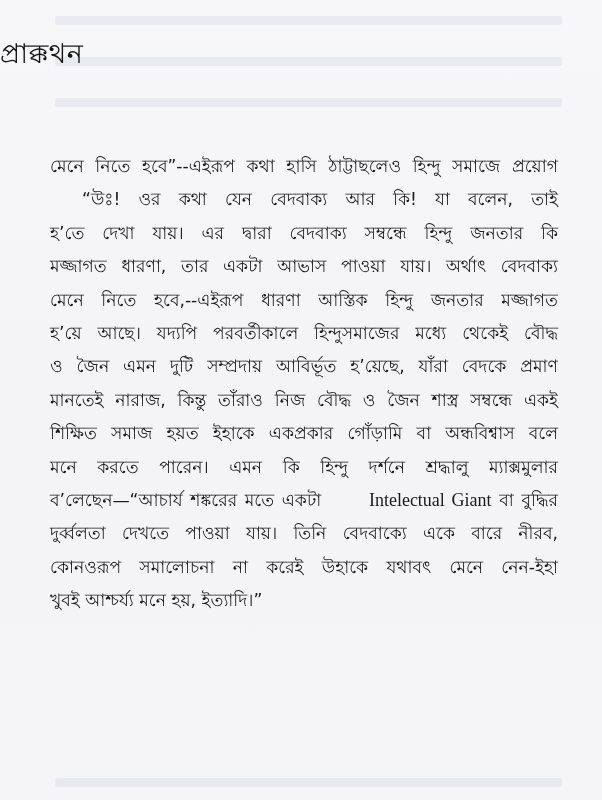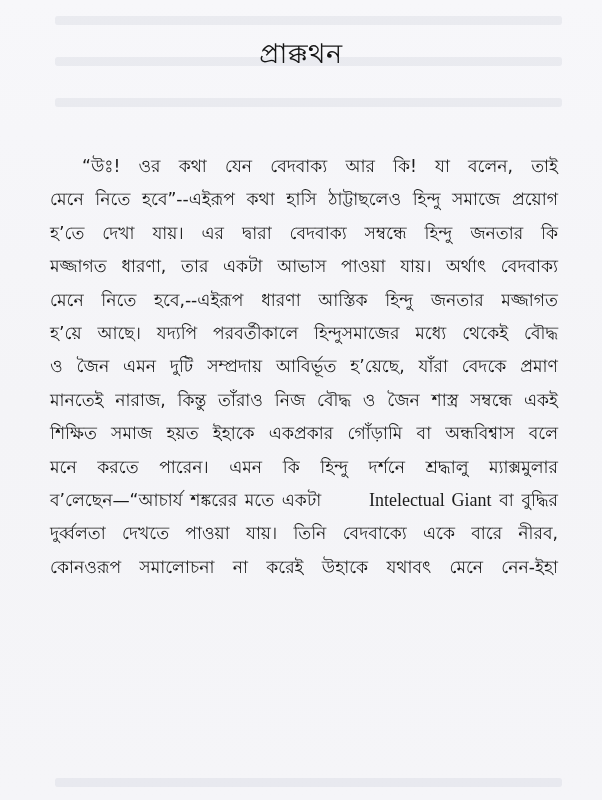--- a/index.html
+++ b/index.html
@@ -14,21 +14,21 @@
     position: absolute; inset: 0;
     background: linear-gradient(180deg, #f7f7fa 0%, #f4f4f7 50%, #f5f5f8 100%);
   }
   .bleed {
     position: absolute; left: 55px; right: 40px;
     height: 9px; border-radius: 3px;
     background: rgba(150,155,175,0.13);
   }
   .title {
     position: absolute; top: 33px; left: 0; width: 602px;
-    text-align: center; font-size: 27px; color: #151515;
+    text-align: left; font-size: 27px; color: #151515;
     letter-spacing: 0.5px;
   }
   .body-text {
     position: absolute; left: 50px; width: 508px; top: 150px;
   }
   .line {
     display: block; height: 33.4px; line-height: 33.4px;
     font-size: 17.2px; white-space: nowrap;
     text-align: justify; text-align-last: justify;
     color: #1a1a1a;
@@ -41,29 +41,30 @@
 <body>
 
 <div class="page">
   <div class="bleed" style="top:16px;"></div>
   <div class="bleed" style="top:57px;"></div>
   <div class="bleed" style="top:98px;"></div>
 
   <div class="title">প্রাক্কথন</div>
 
   <div class="body-text">
+    <span class="line">মেনে নিতে হবে”--এইরূপ কথা হাসি ঠাট্টাছলেও হিন্দু সমাজে প্রয়োগ</span>
     <span class="line indent">“উঃ!  ওর কথা যেন বেদবাক্য আর কি!  যা বলেন,  তাই</span>
-    <span class="line">মেনে নিতে হবে”--এইরূপ কথা হাসি ঠাট্টাছলেও হিন্দু সমাজে প্রয়োগ</span>
     <span class="line">হ’তে দেখা যায়।  এর দ্বারা বেদবাক্য সম্বন্ধে হিন্দু জনতার কি</span>
     <span class="line">মজ্জাগত ধারণা, তার একটা আভাস পাওয়া যায়।  অর্থাৎ বেদবাক্য</span>
     <span class="line">মেনে নিতে হবে,--এইরূপ ধারণা আস্তিক হিন্দু জনতার মজ্জাগত</span>
     <span class="line">হ’য়ে আছে।  যদ্যপি পরবর্তীকালে হিন্দুসমাজের মধ্যে থেকেই বৌদ্ধ</span>
     <span class="line">ও জৈন এমন দুটি সম্প্রদায় আবির্ভূত হ’য়েছে, যাঁরা বেদকে প্রমাণ</span>
     <span class="line">মানতেই নারাজ, কিন্তু তাঁরাও নিজ বৌদ্ধ ও জৈন শাস্ত্র সম্বন্ধে একই</span>
     <span class="line">শিক্ষিত সমাজ হয়ত ইহাকে একপ্রকার গোঁড়ামি বা অন্ধবিশ্বাস বলে</span>
     <span class="line">মনে করতে পারেন।  এমন কি হিন্দু দর্শনে শ্রদ্ধালু ম্যাক্সমুলার</span>
     <span class="line"><span>ব’লেছেন—“আচার্য শঙ্করের মতে একটা </span><span class="latin">Intelectual Giant</span><span> বা বুদ্ধির</span></span>
     <span class="line">দুর্ব্বলতা দেখতে পাওয়া যায়। তিনি বেদবাক্যে একে বারে নীরব,</span>
     <span class="line">কোনওরূপ সমালোচনা না করেই উহাকে যথাবৎ মেনে নেন-ইহা</span>
+    <span class="line last">খুবই আশ্চর্য্য মনে হয়, ইত্যাদি।”</span>
   </div>
 
   <div class="bleed" style="top:778px;"></div>
 </div>
 
 </body></html>

